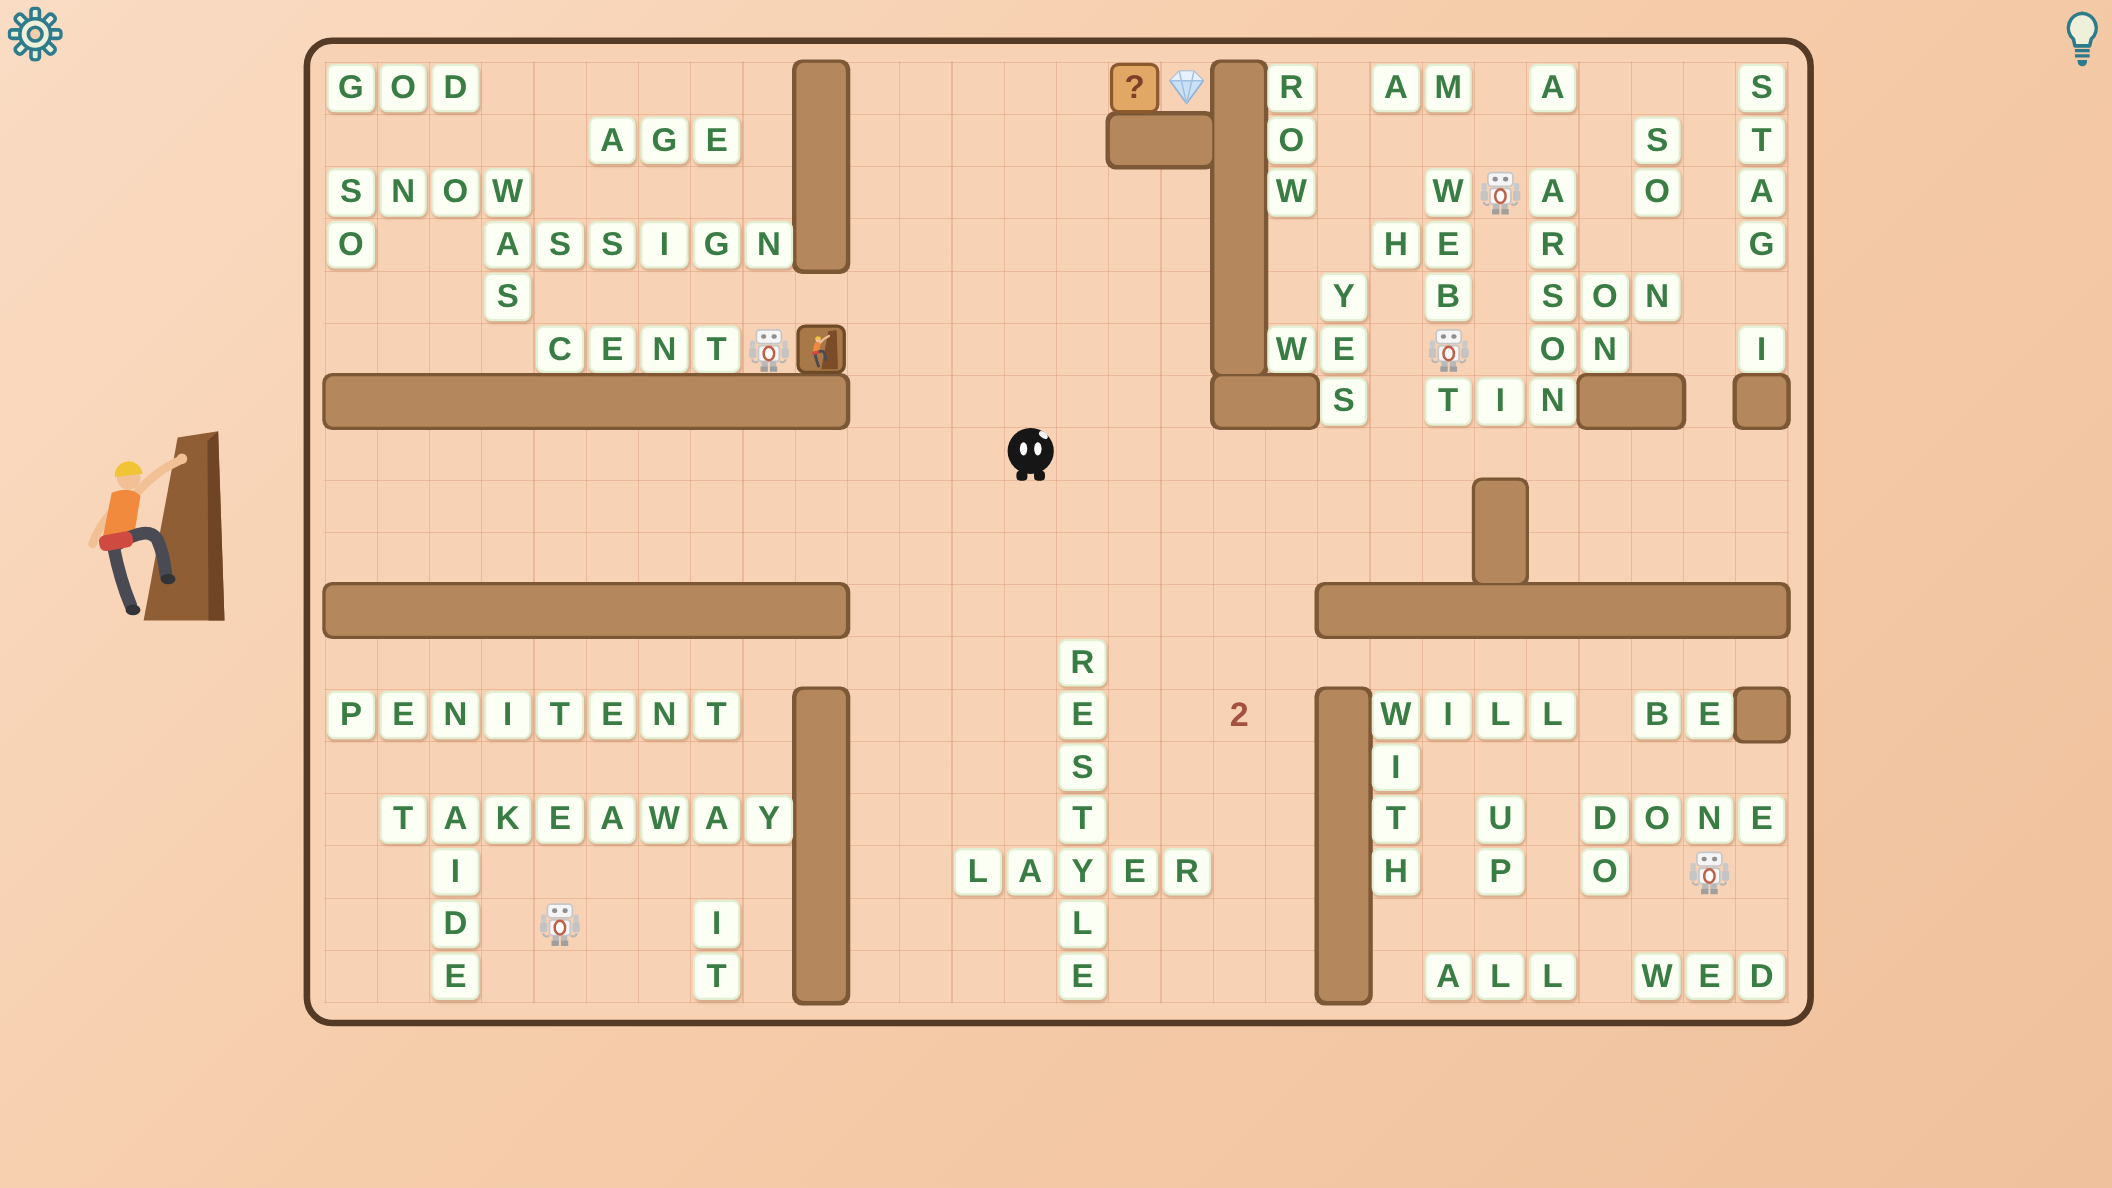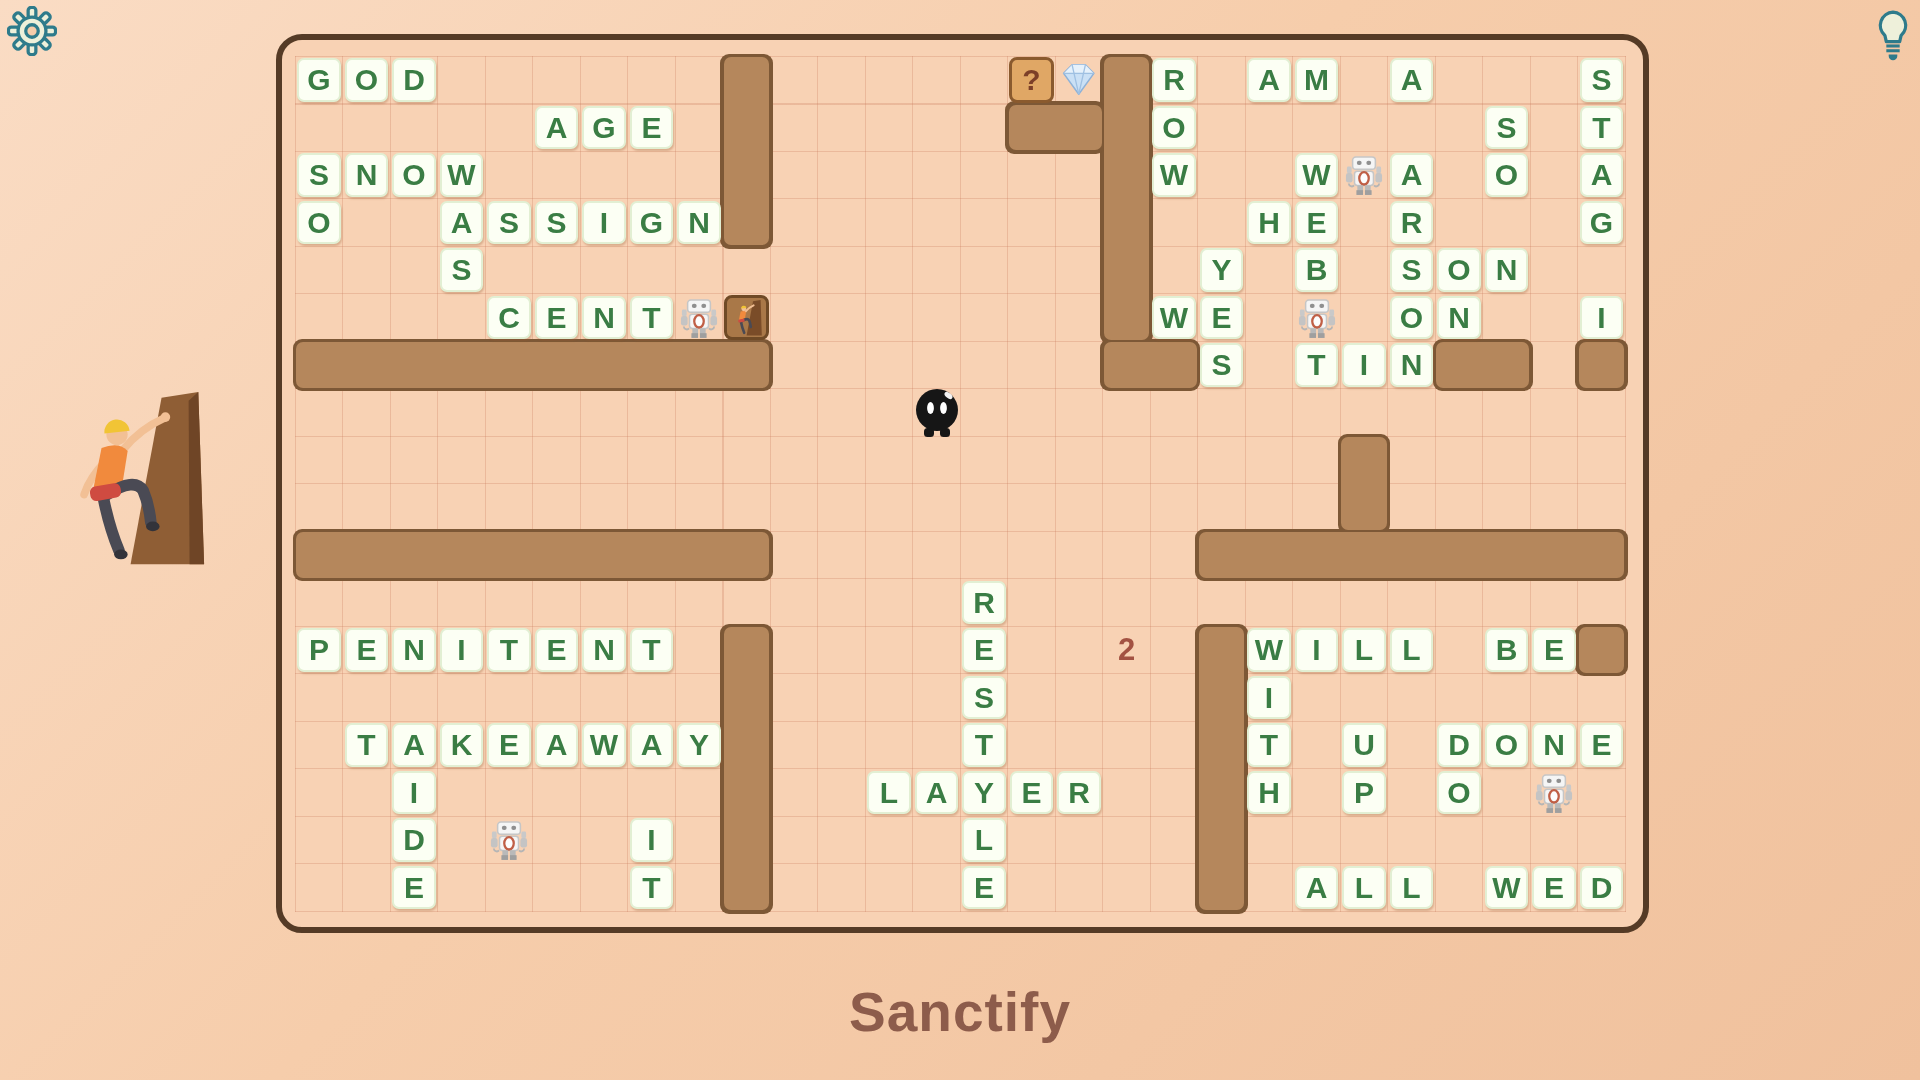--- a/index.html
+++ b/index.html
@@ -554,15 +554,14 @@
           <circle cx="25" cy="24" r="21" fill="#161616"></circle>
           <ellipse cx="18.5" cy="22" rx="3.4" ry="6" fill="#ffffff"></ellipse>
           <ellipse cx="31.5" cy="22" rx="3.4" ry="6" fill="#ffffff"></ellipse>
           <ellipse cx="36.5" cy="9.5" rx="4.6" ry="2.6" fill="#ffffff" opacity="0.95" transform="rotate(38 36.5 9.5)"></ellipse>
         </svg>
       </div>
     </div>
 
   <div id="counter" style="left: 1102.75px; top: 626.25px; width: 47.5px; height: 47.5px;">2</div>
 
-  <div id="title">Sanctify</div>
 
 </div>
 
 </body></html>

